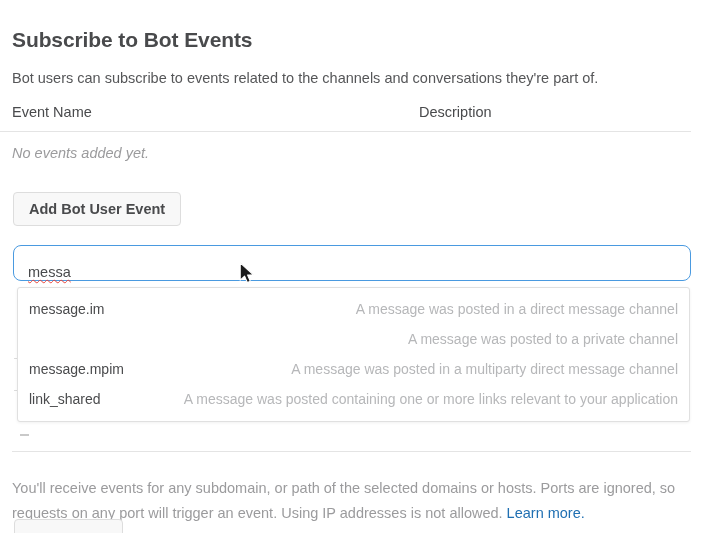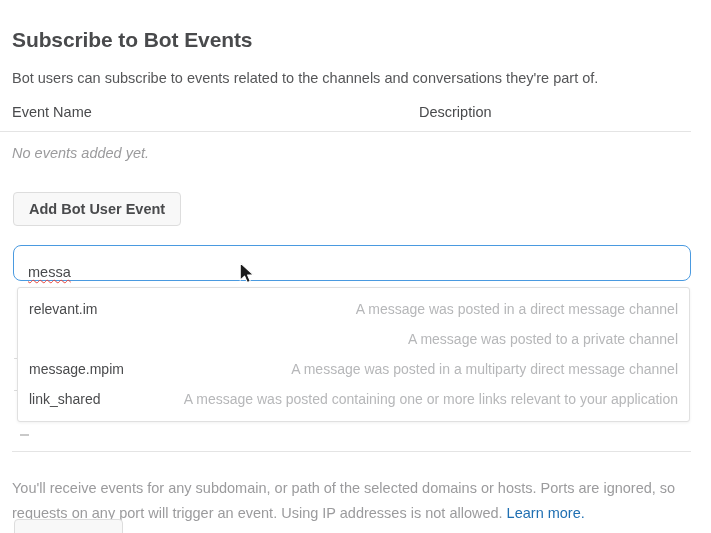--- a/index.html
+++ b/index.html
@@ -249,21 +249,21 @@
   <div class="behind-dash"></div>
 
   <div class="combo-input" title="Search events">
     <span class="combo-input-value">messa</span>
   </div>
 
   <div class="combo-dropdown">
 
 
     <div class="dropdown-option">
-      <span class="option-name">relevant.im</span>
+      <span class="option-name">message.im</span>
       <span class="option-desc">A message was posted in a direct message channel</span>
     </div>
 
     <div class="dropdown-option">
       <span class="option-desc">A message was posted to a private channel</span>
     </div>
 
     <div class="dropdown-option">
       <span class="option-name">message.mpim</span>
       <span class="option-desc">A message was posted in a multiparty direct message channel</span>

